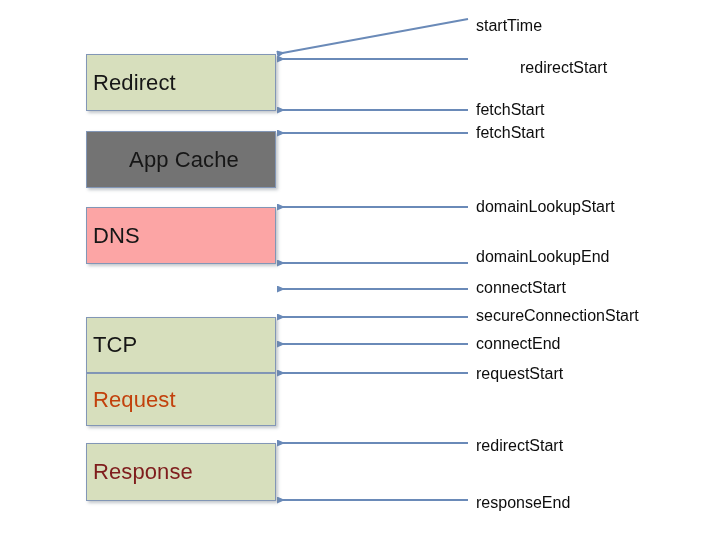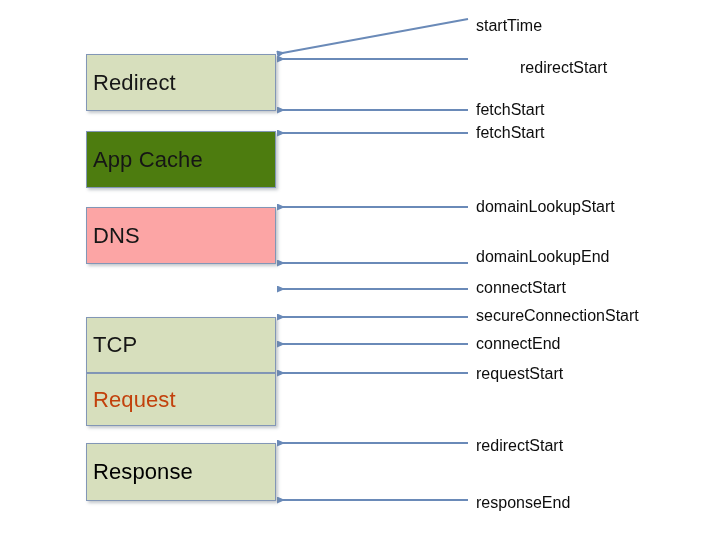--- a/index.html
+++ b/index.html
@@ -72,34 +72,34 @@
         <line x1="468" y1="373" x2="277" y2="373" stroke="#6a8ab8" stroke-width="2" marker-end="url(#arrowhead)"></line>
         <line x1="468" y1="443" x2="277" y2="443" stroke="#6a8ab8" stroke-width="2" marker-end="url(#arrowhead)"></line>
         <line x1="468" y1="500" x2="277" y2="500" stroke="#6a8ab8" stroke-width="2" marker-end="url(#arrowhead)"></line>
       </g>
   </svg>
 
   <div id="boxes-layer">
       <div class="phase-box" style="left: 86px; top: 54px; width: 190px; height: 57px; background: rgb(215, 223, 189); border-color: rgb(130, 150, 182);">
         <span class="phase-label" style="color: rgb(22, 22, 22);">Redirect</span>
       </div>
-      <div class="phase-box" style="left: 86px; top: 131px; width: 190px; height: 57px; background: #4d7c0f; border-color: rgb(130, 150, 182);">
+      <div class="phase-box" style="left: 86px; top: 131px; width: 190px; height: 57px; background: #737373; border-color: rgb(130, 150, 182); justify-content: center;">
         <span class="phase-label" style="color: rgb(22, 22, 22);">App Cache</span>
       </div>
       <div class="phase-box" style="left: 86px; top: 207px; width: 190px; height: 57px; background: #fca5a5; border-color: rgb(130, 150, 182);">
         <span class="phase-label" style="color: rgb(22, 22, 22);">DNS</span>
       </div>
       <div class="phase-box" style="left: 86px; top: 289px; width: 190px; height: 56px; background: rgb(215, 223, 189); border-color: rgb(130, 150, 182); margin-top: 28px;">
         <span class="phase-label" style="color: rgb(22, 22, 22);">TCP</span>
       </div>
       <div class="phase-box" style="left: 86px; top: 373px; width: 190px; height: 53px; background: rgb(215, 223, 189); border-color: rgb(130, 150, 182);">
         <span class="phase-label" style="color: #c2410c;">Request</span>
       </div>
       <div class="phase-box" style="left: 86px; top: 443px; width: 190px; height: 58px; background: rgb(215, 223, 189); border-color: rgb(130, 150, 182);">
-        <span class="phase-label" style="color: #000000;">Response</span>
+        <span class="phase-label" style="color: #7f1d1d;">Response</span>
       </div>
     </div>
   <div id="labels-layer">
       <div class="event-label" style="left: 476px; top: 26px; text-align: center;">startTime</div>
       <div class="event-label" style="left: 476px; top: 68px; margin-left: 44px;">redirectStart</div>
       <div class="event-label" style="left: 476px; top: 110px;">fetchStart</div>
       <div class="event-label" style="left: 476px; top: 133px;">fetchStart</div>
       <div class="event-label" style="left: 476px; top: 207px;">domainLookupStart</div>
       <div class="event-label" style="left: 476px; top: 257px;">domainLookupEnd</div>
       <div class="event-label" style="left: 476px; top: 288px;">connectStart</div>

